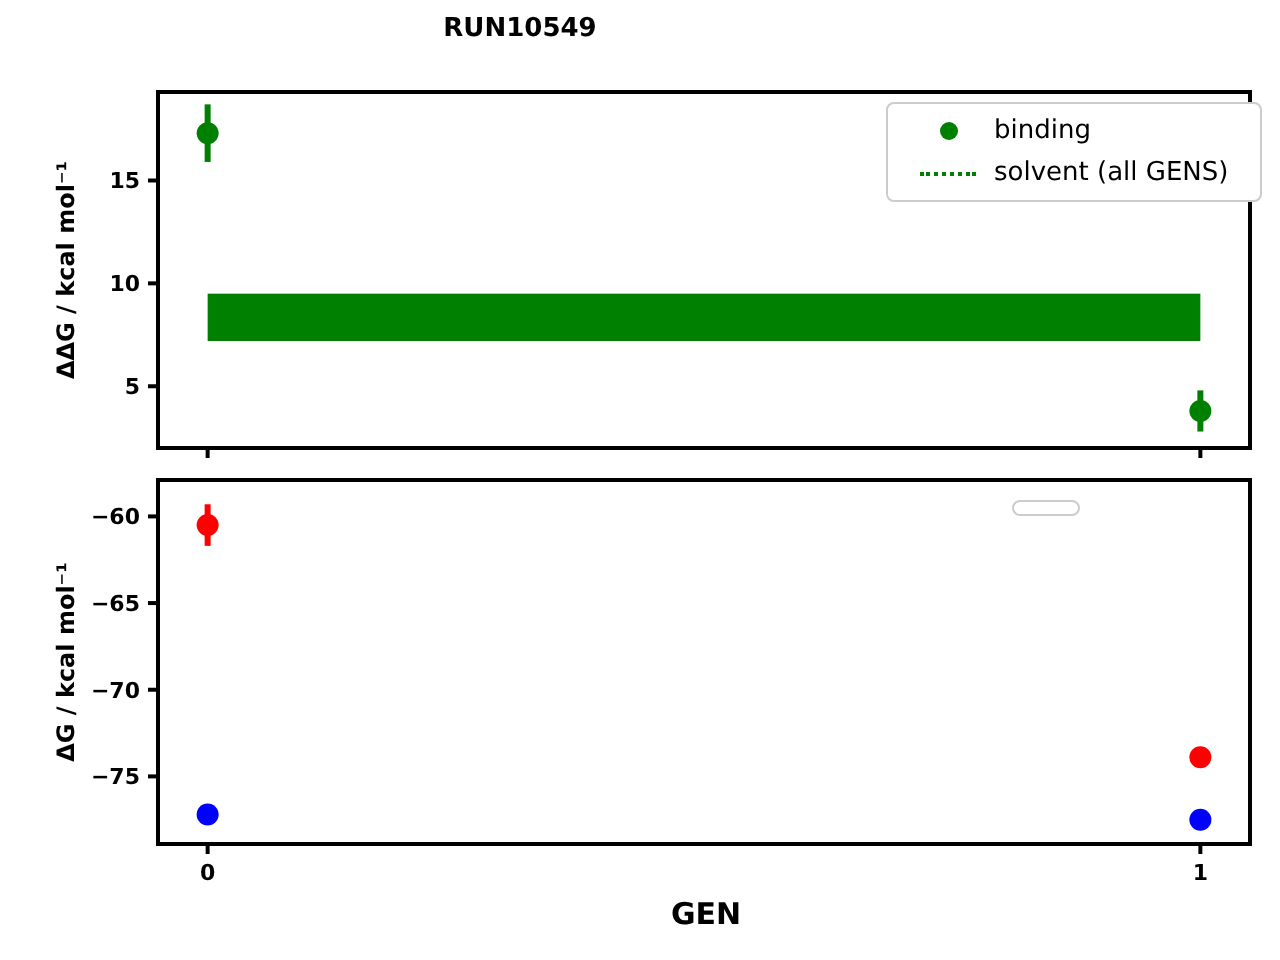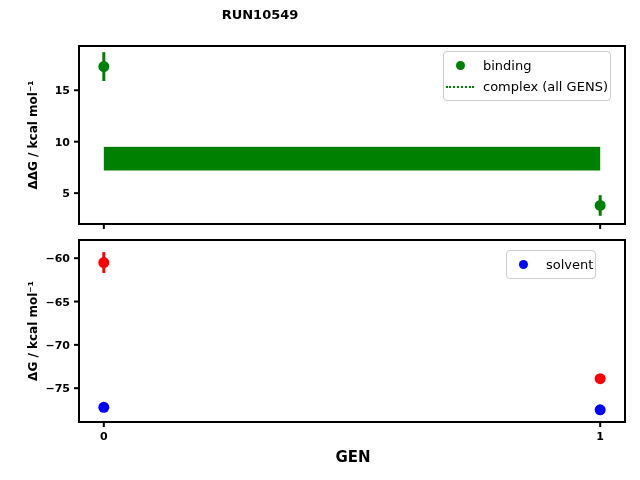--- a/index.html
+++ b/index.html
@@ -11,21 +11,21 @@
   #chart-svg-0{top:28px;}
   #chart-svg-1{top:238px;}
   svg text{font-family:"DejaVu Sans","Liberation Sans",sans-serif;}
   .ylabel{position:absolute;white-space:nowrap;font-size:12px;font-weight:bold;
           transform:translate(-50%,-50%) rotate(-90deg);}
   #ylabel-0{left:33px;top:135px;}
   #ylabel-1{left:33px;top:331px;}
   .xlabel{position:absolute;left:80px;width:546px;top:448px;text-align:center;
           font-size:15px;font-weight:bold;}
   .legend{position:absolute;background:#ffffff;border:1px solid #cccccc;border-radius:4px;
-          padding:3px 2px;font-size:13px;}
+          padding:3px 16px;font-size:13px;}
   #legend-top{left:443px;top:51px;}
   #legend-bottom{left:506px;top:250px;}
   .legend-item{display:flex;align-items:center;height:21px;}
   .swatch-box{width:28px;display:flex;justify-content:center;align-items:center;
               margin-right:9px;flex:0 0 28px;}
   .swatch-dot{width:9px;height:9px;border-radius:50%;}
   .swatch-dotted{width:28px;height:0;border-top:2px dotted #008000;}
   .legend-label{white-space:nowrap;}
 </style>
 </head>
@@ -84,26 +84,20 @@
     <div class="legend-item">
       <span class="swatch-box">
         <span class="swatch-dot" style="background-color: rgb(0, 128, 0);"></span>
       </span>
       <span class="legend-label">binding</span>
     </div>
     <div class="legend-item">
       <span class="swatch-box">
         <span class="swatch-dotted" style="border-top-color: rgb(0, 128, 0);"></span>
       </span>
-      <span class="legend-label">complex (all GENS)</span>
+      <span class="legend-label">solvent (all GENS)</span>
     </div>
   </div>
 
   <div id="legend-bottom" class="legend">
-    <div class="legend-item">
-      <span class="swatch-box">
-        <span class="swatch-dot" style="background-color: rgb(0, 0, 255);"></span>
-      </span>
-      <span class="legend-label">solvent</span>
-    </div>
   </div>
 
 </div>
 
 </body></html>

